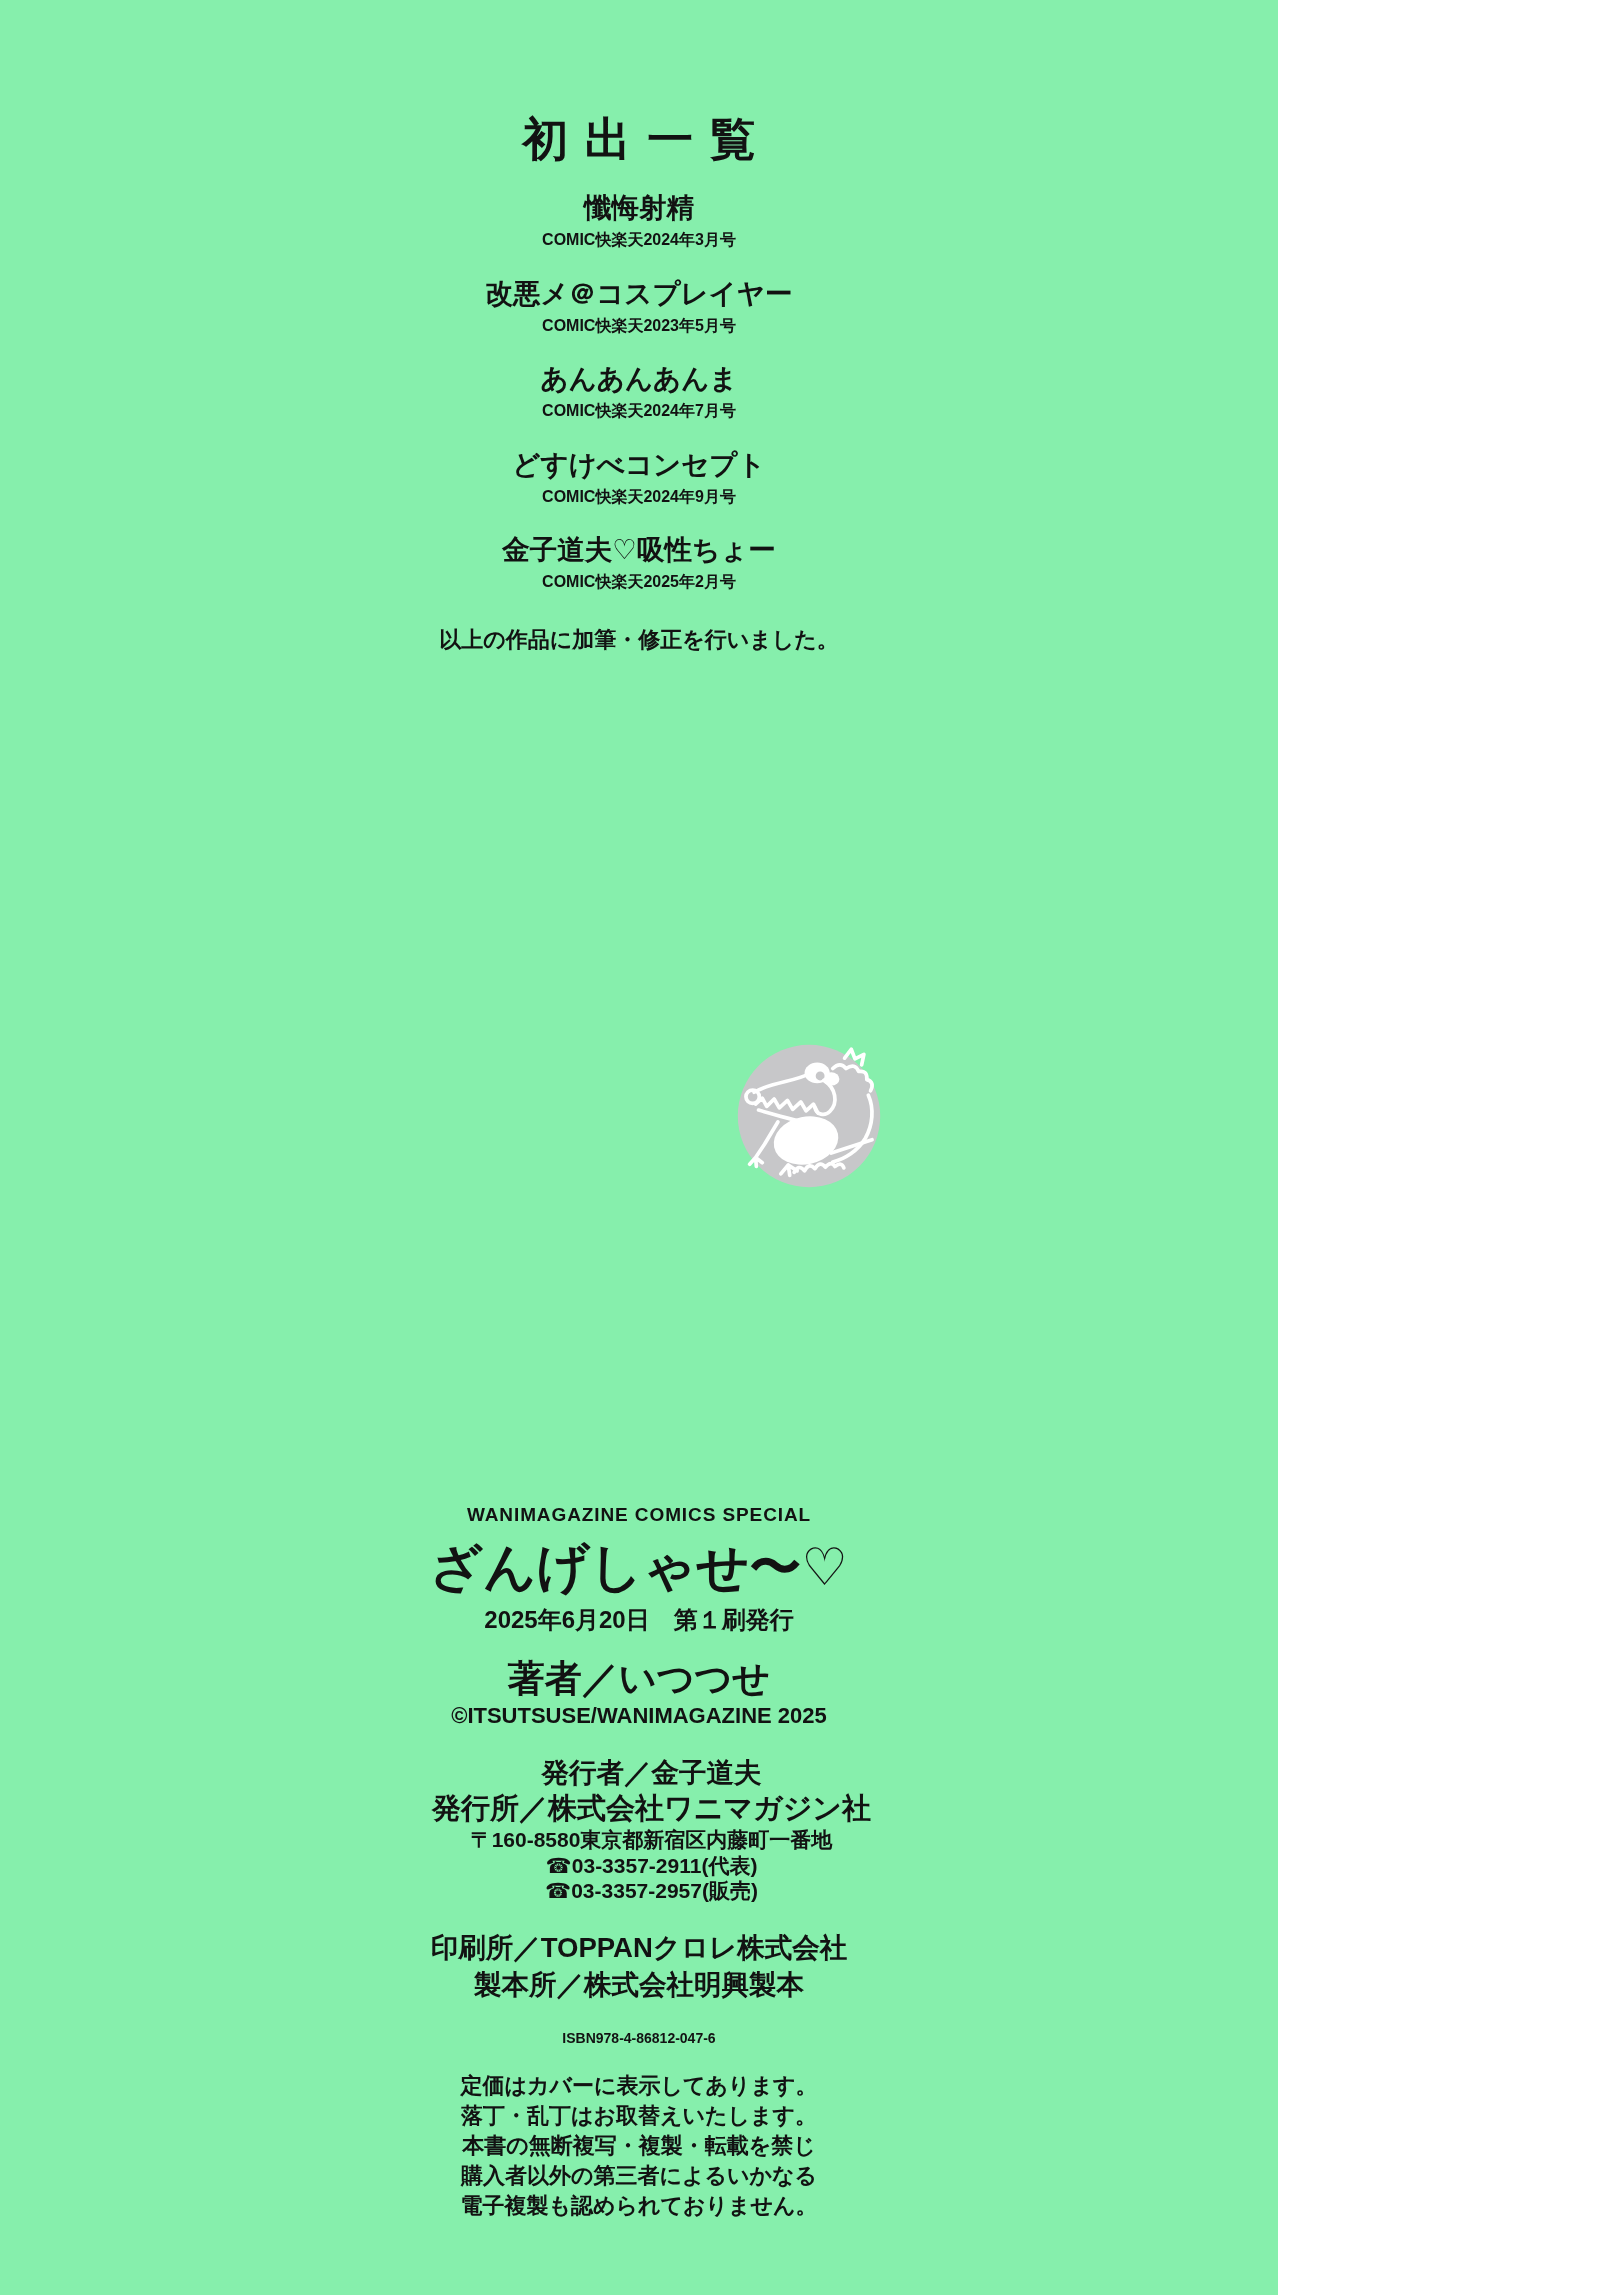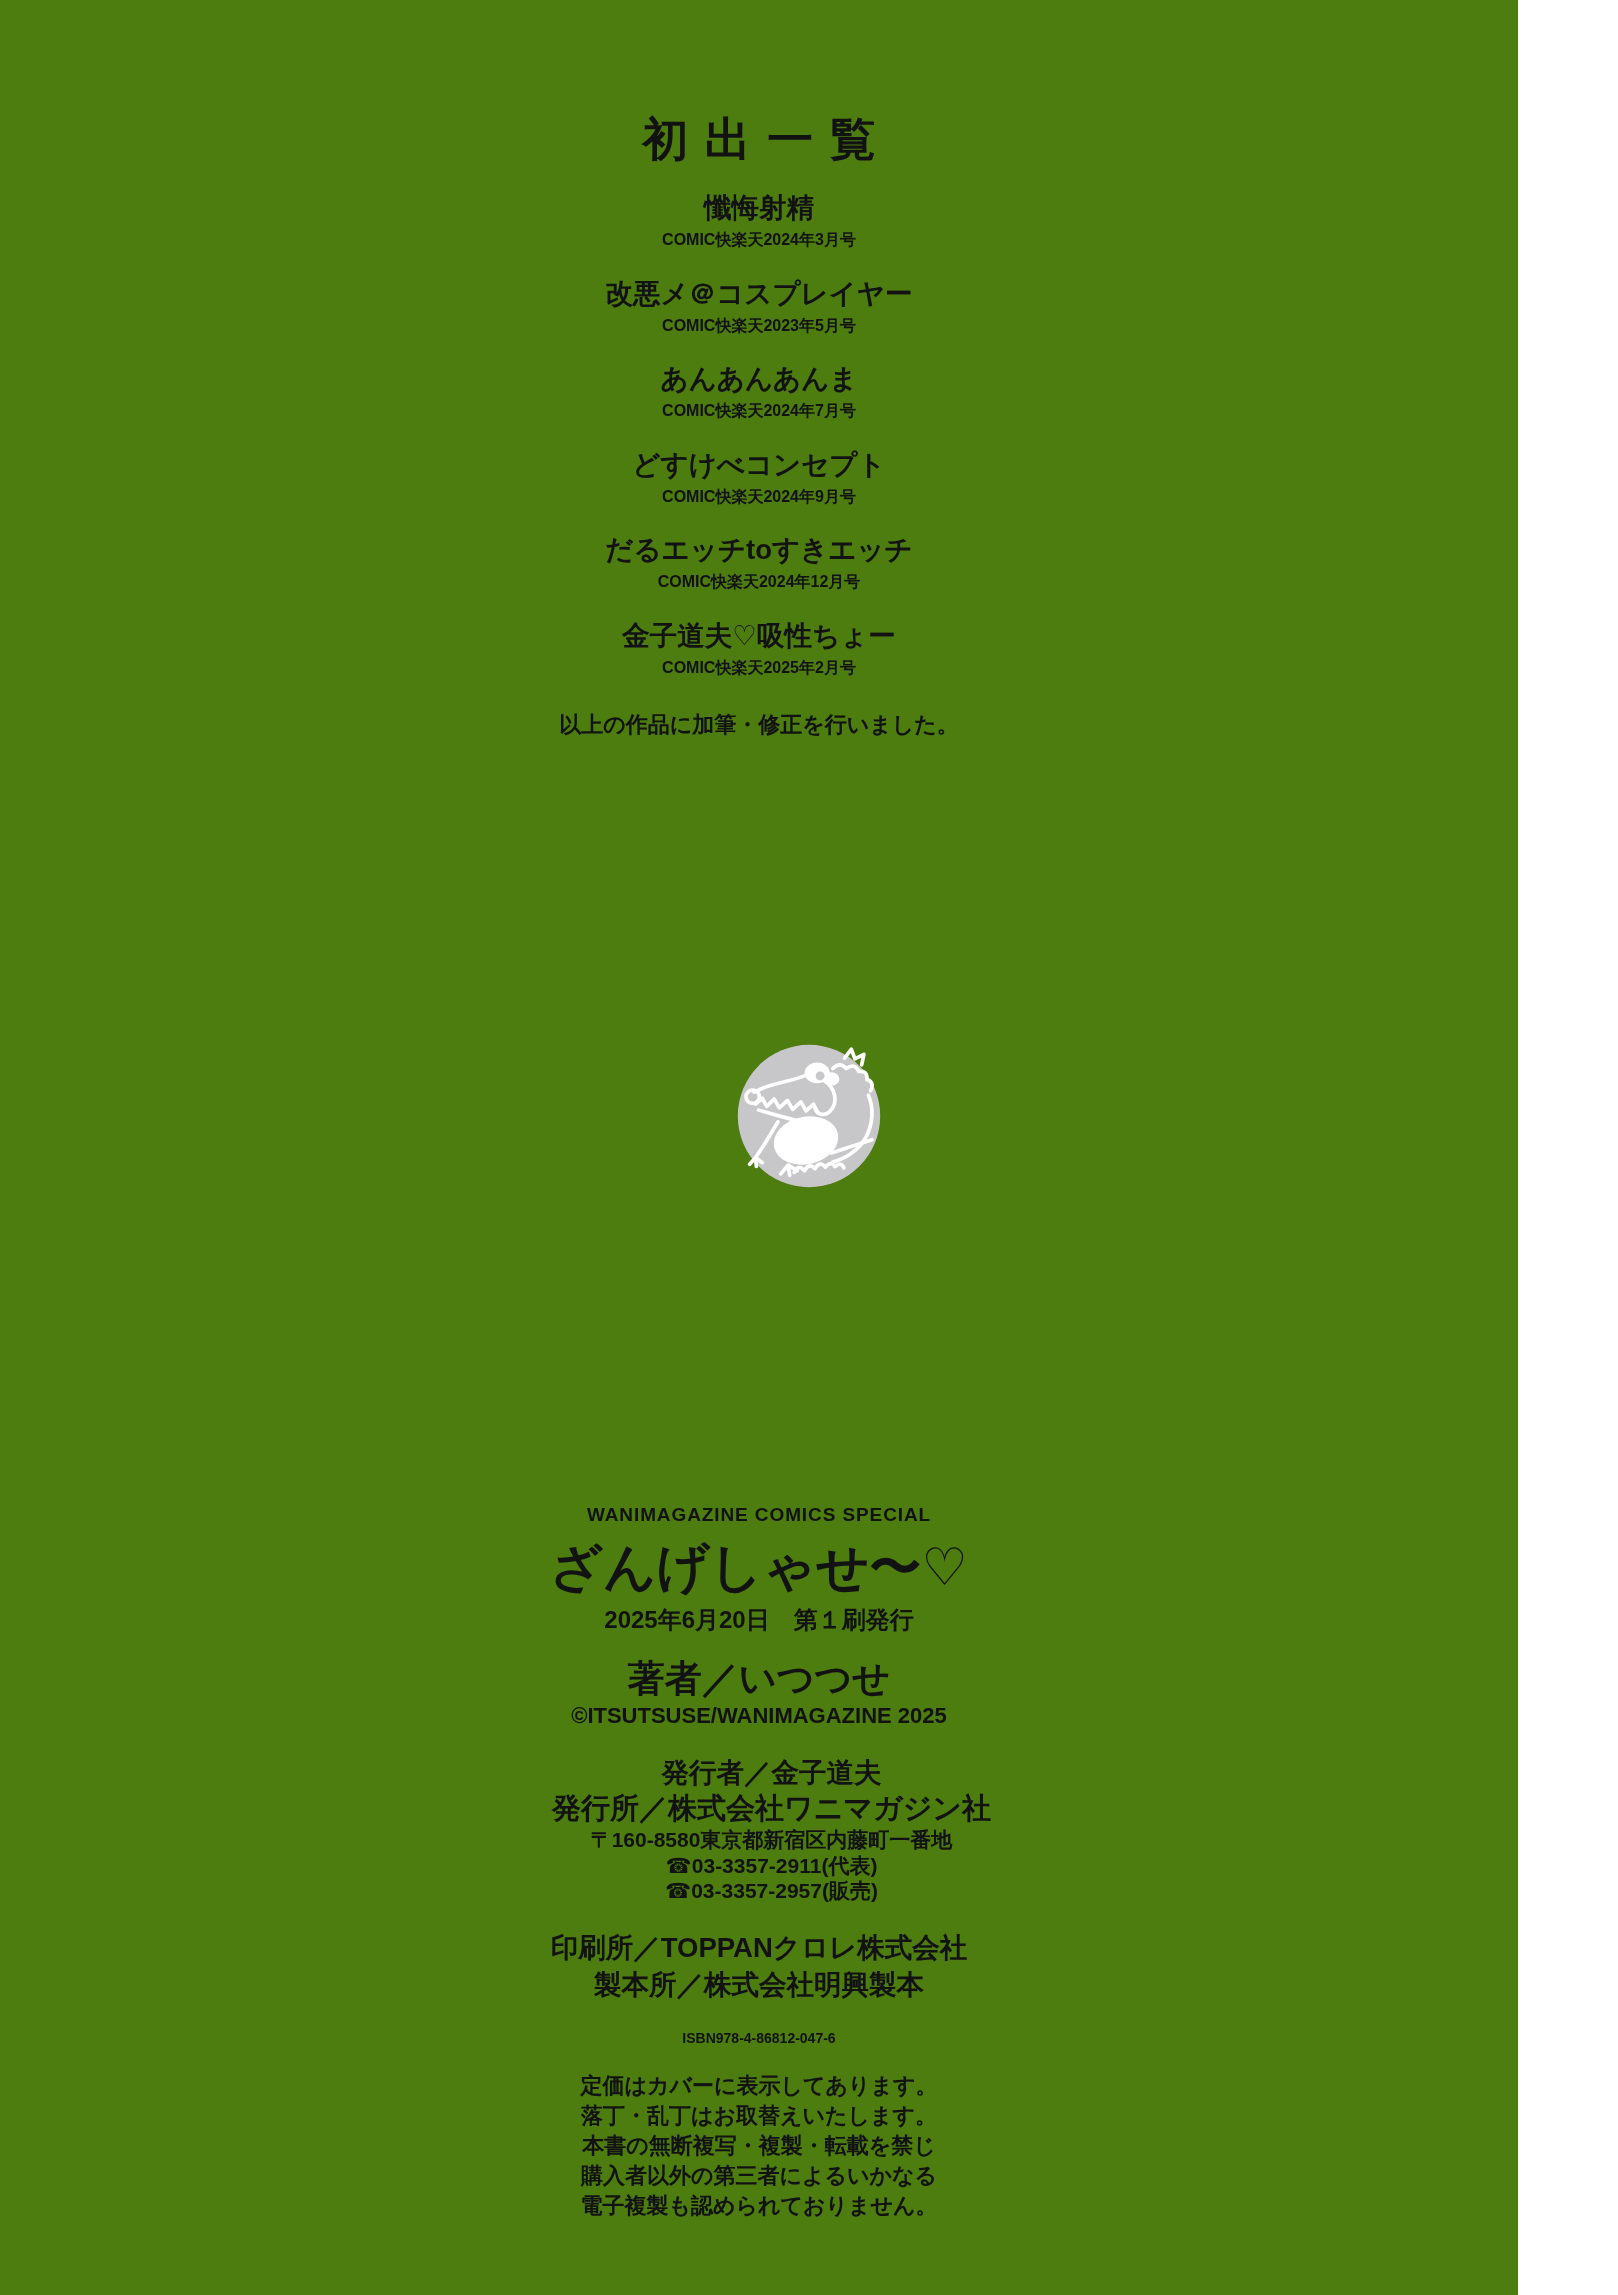--- a/index.html
+++ b/index.html
@@ -1,20 +1,20 @@
 <!DOCTYPE html>
 <html style="font-size:14.7px"><head>
 <meta charset="utf-8">
 <style>
   html,body{margin:0;padding:0;background:#ffffff;}
   .page{
     position:relative;
-    width:1518px;
+    width:1278px;
     height:2296px;
-    background:#4d7c0f;
+    background:#86efac;
     color:#121212;
     font-family:"Liberation Sans","DejaVu Sans",sans-serif;
     overflow:hidden;
     text-align:center;
   }
   
   #list-section{position:absolute;top:112px;left:0;width:100%;}
   .list-heading{
     margin:0;
     font-size:46px;line-height:55px;font-weight:700;
@@ -62,24 +62,20 @@
         <div class="work-title">改悪メ＠コスプレイヤー</div>
         <div class="work-source">COMIC快楽天2023年5月号</div>
       </div>
       <div class="work">
         <div class="work-title">あんあんあんま</div>
         <div class="work-source">COMIC快楽天2024年7月号</div>
       </div>
       <div class="work">
         <div class="work-title">どすけべコンセプト</div>
         <div class="work-source">COMIC快楽天2024年9月号</div>
-      </div>
-      <div class="work">
-        <div class="work-title">だるエッチtoすきエッチ</div>
-        <div class="work-source">COMIC快楽天2024年12月号</div>
       </div>
       <div class="work">
         <div class="work-title">金子道夫♡吸性ちょー</div>
         <div class="work-source">COMIC快楽天2025年2月号</div>
       </div>
     </div>
 
     <div class="list-note">以上の作品に加筆・修正を行いました。</div>
   </section>
 

